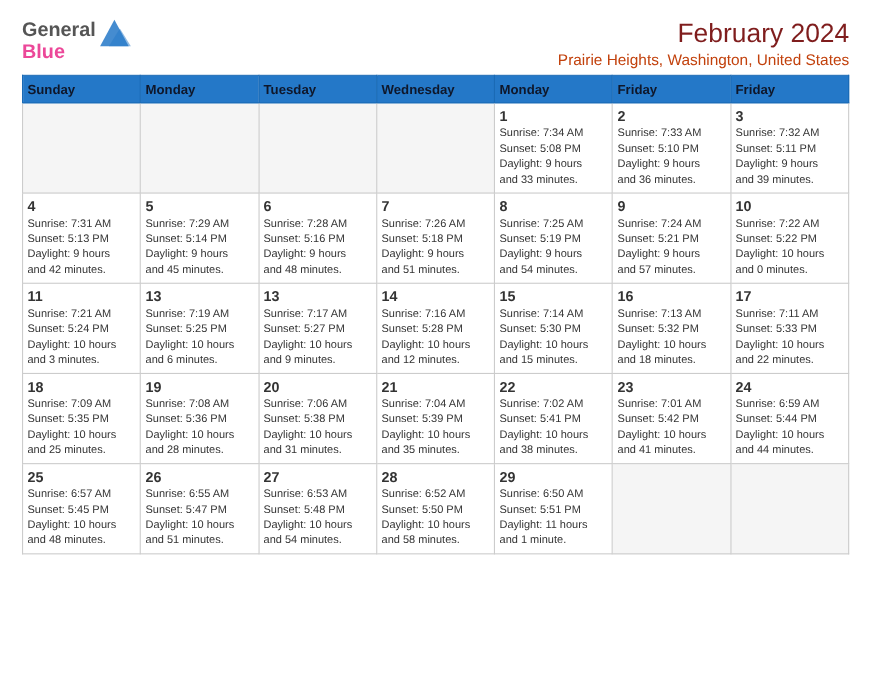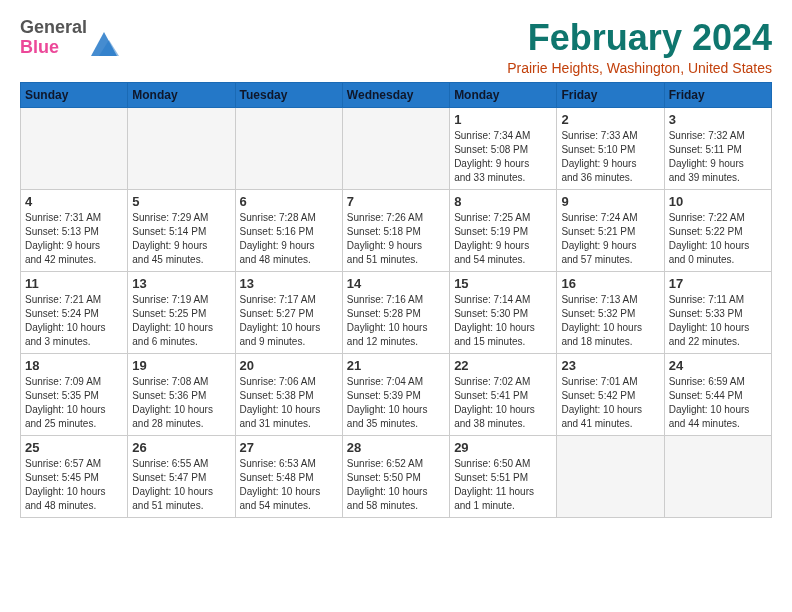--- a/index.html
+++ b/index.html
@@ -35,23 +35,23 @@
     .logo-icon {
       width: 30px;
       height: 28px;
       margin-left: 2px;
       margin-top: -2px;
     }
     .title-block {
       text-align: right;
     }
     .month-title {
-      font-size: 36px;
-      font-weight: bold;
-      color: #0f766e;
+      font-size: 24px;
+      font-weight: normal;
+      color: #7f1d1d;
       line-height: 1.1;
     }
     .location {
       font-size: 14px;
       color: #c2410c;
       margin-top: 2px;
     }
     .calendar {
       width: 100%;
       border-collapse: collapse;
@@ -91,21 +91,21 @@
       line-height: 1.4;
     }
   </style>
 </head>
 <body>
 
 <div class="page">
   <div class="header-top">
     <div class="logo">
       <div>
-        <div style="display:flex;align-items:flex-end;">
+        <div style="display:flex;align-items:flex-start;">
           <div class="logo-text">
             <span class="general">General</span><br>
             <span class="blue">Blue</span>
           </div>
           <svg class="logo-icon" viewBox="0 0 30 28" xmlns="http://www.w3.org/2000/svg">
             <polygon points="2,26 15,2 28,26" fill="#2478c8" opacity="0.85"></polygon>
             <polygon points="10,26 20,10 30,26" fill="#2478c8" opacity="0.5"></polygon>
           </svg>
         </div>
       </div>

